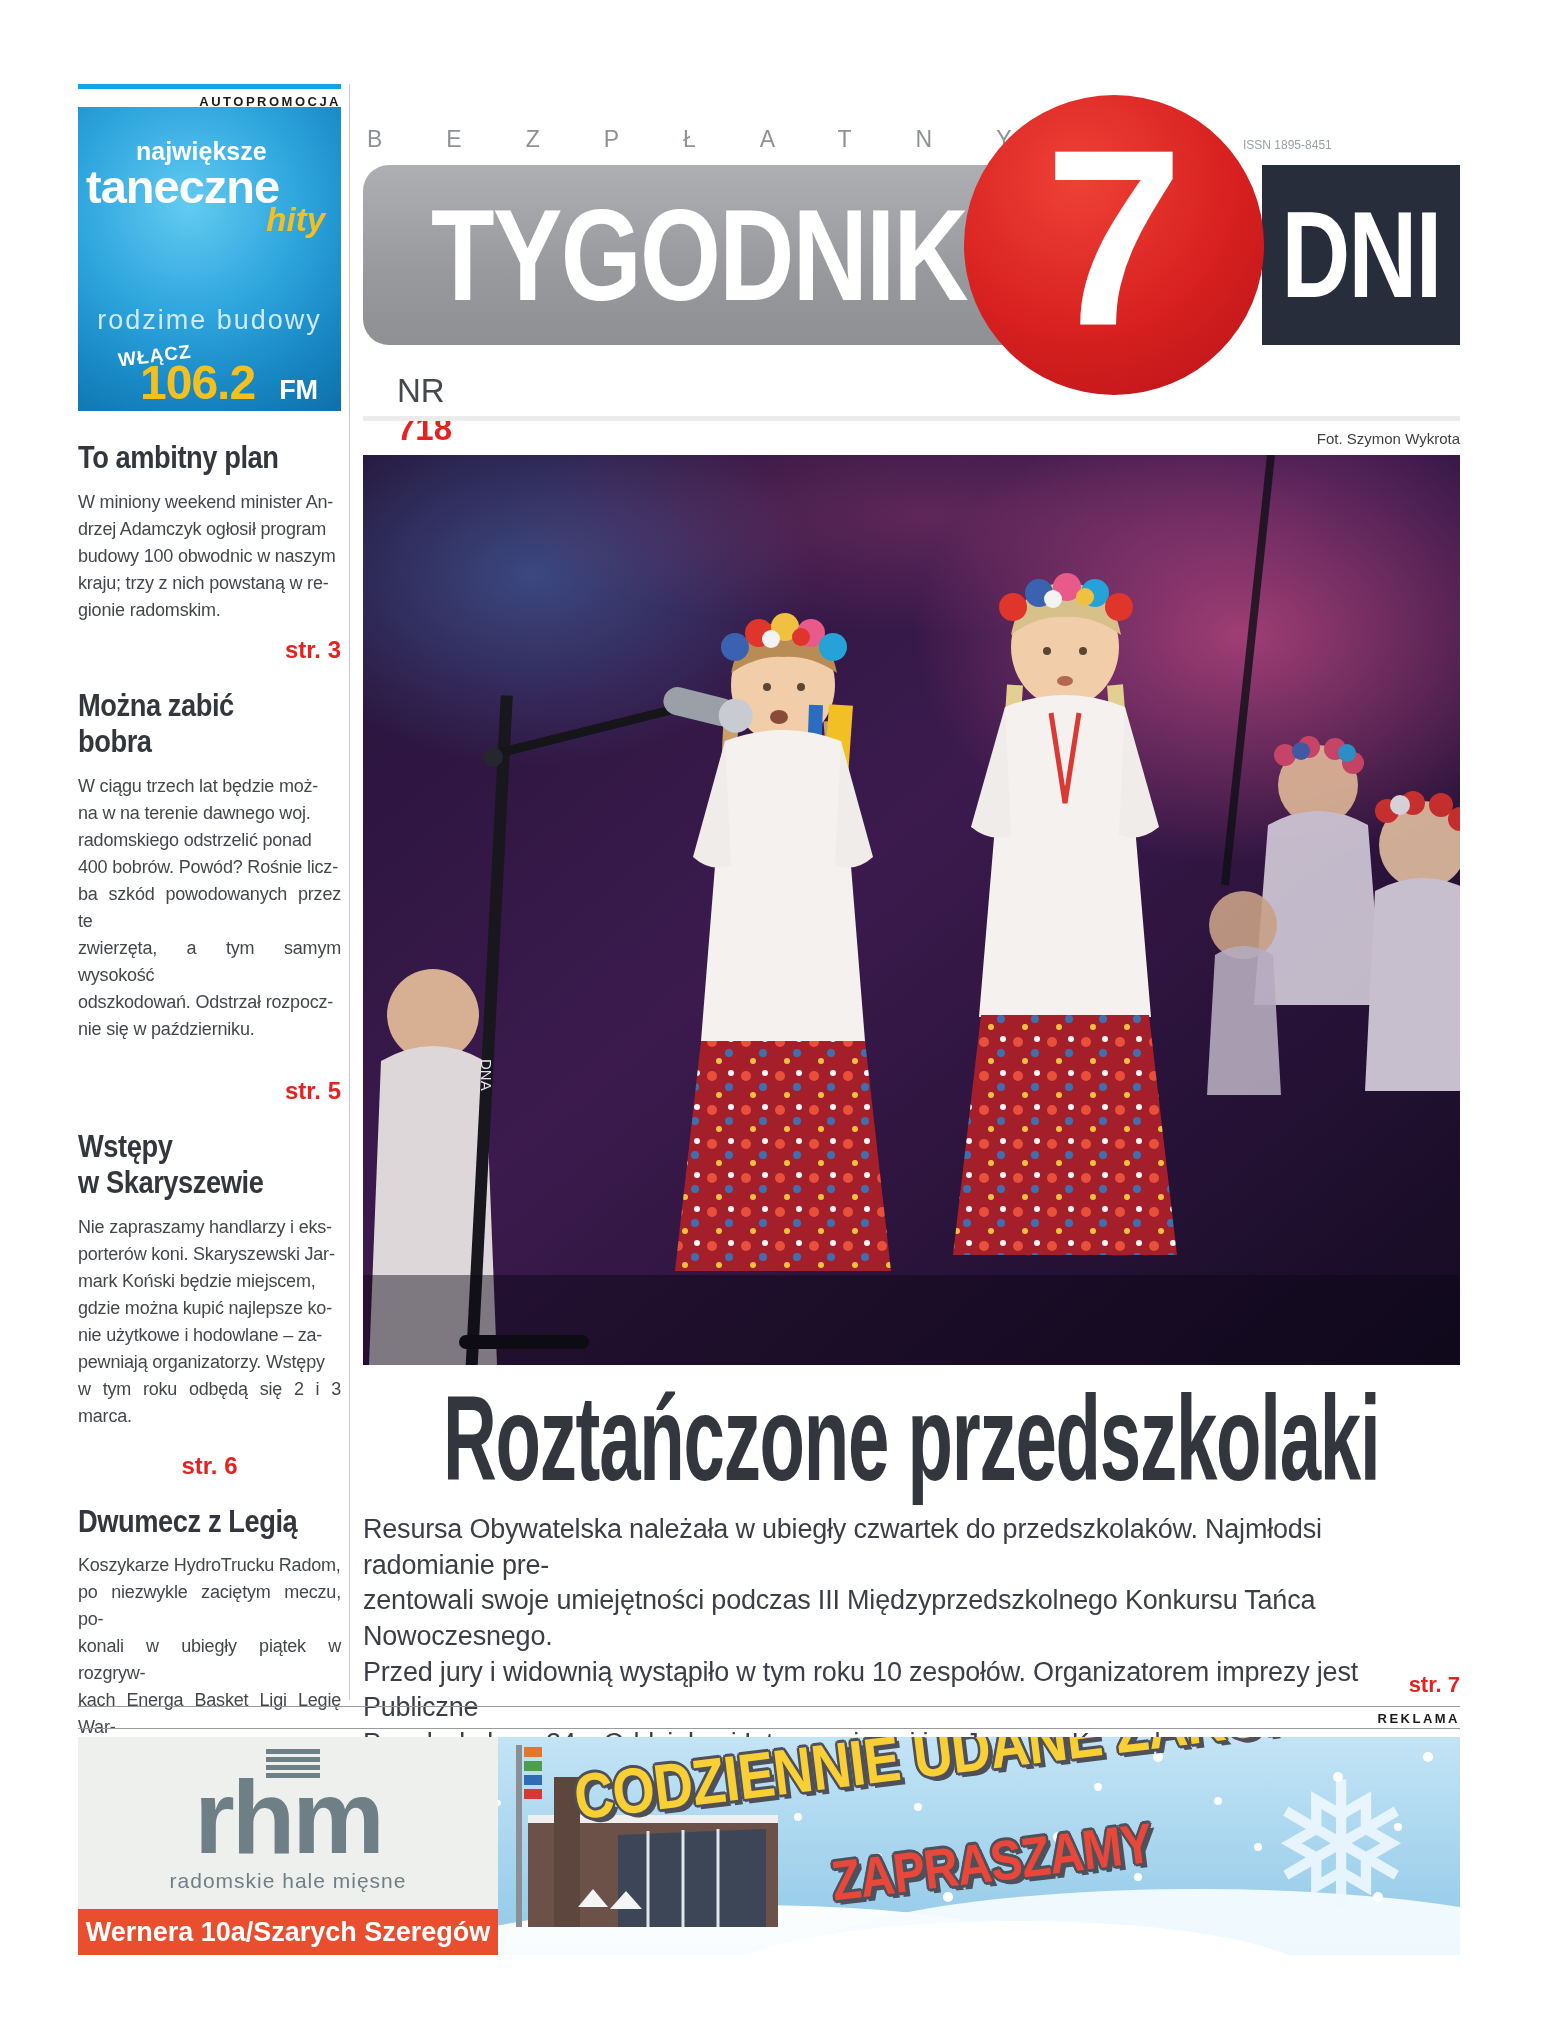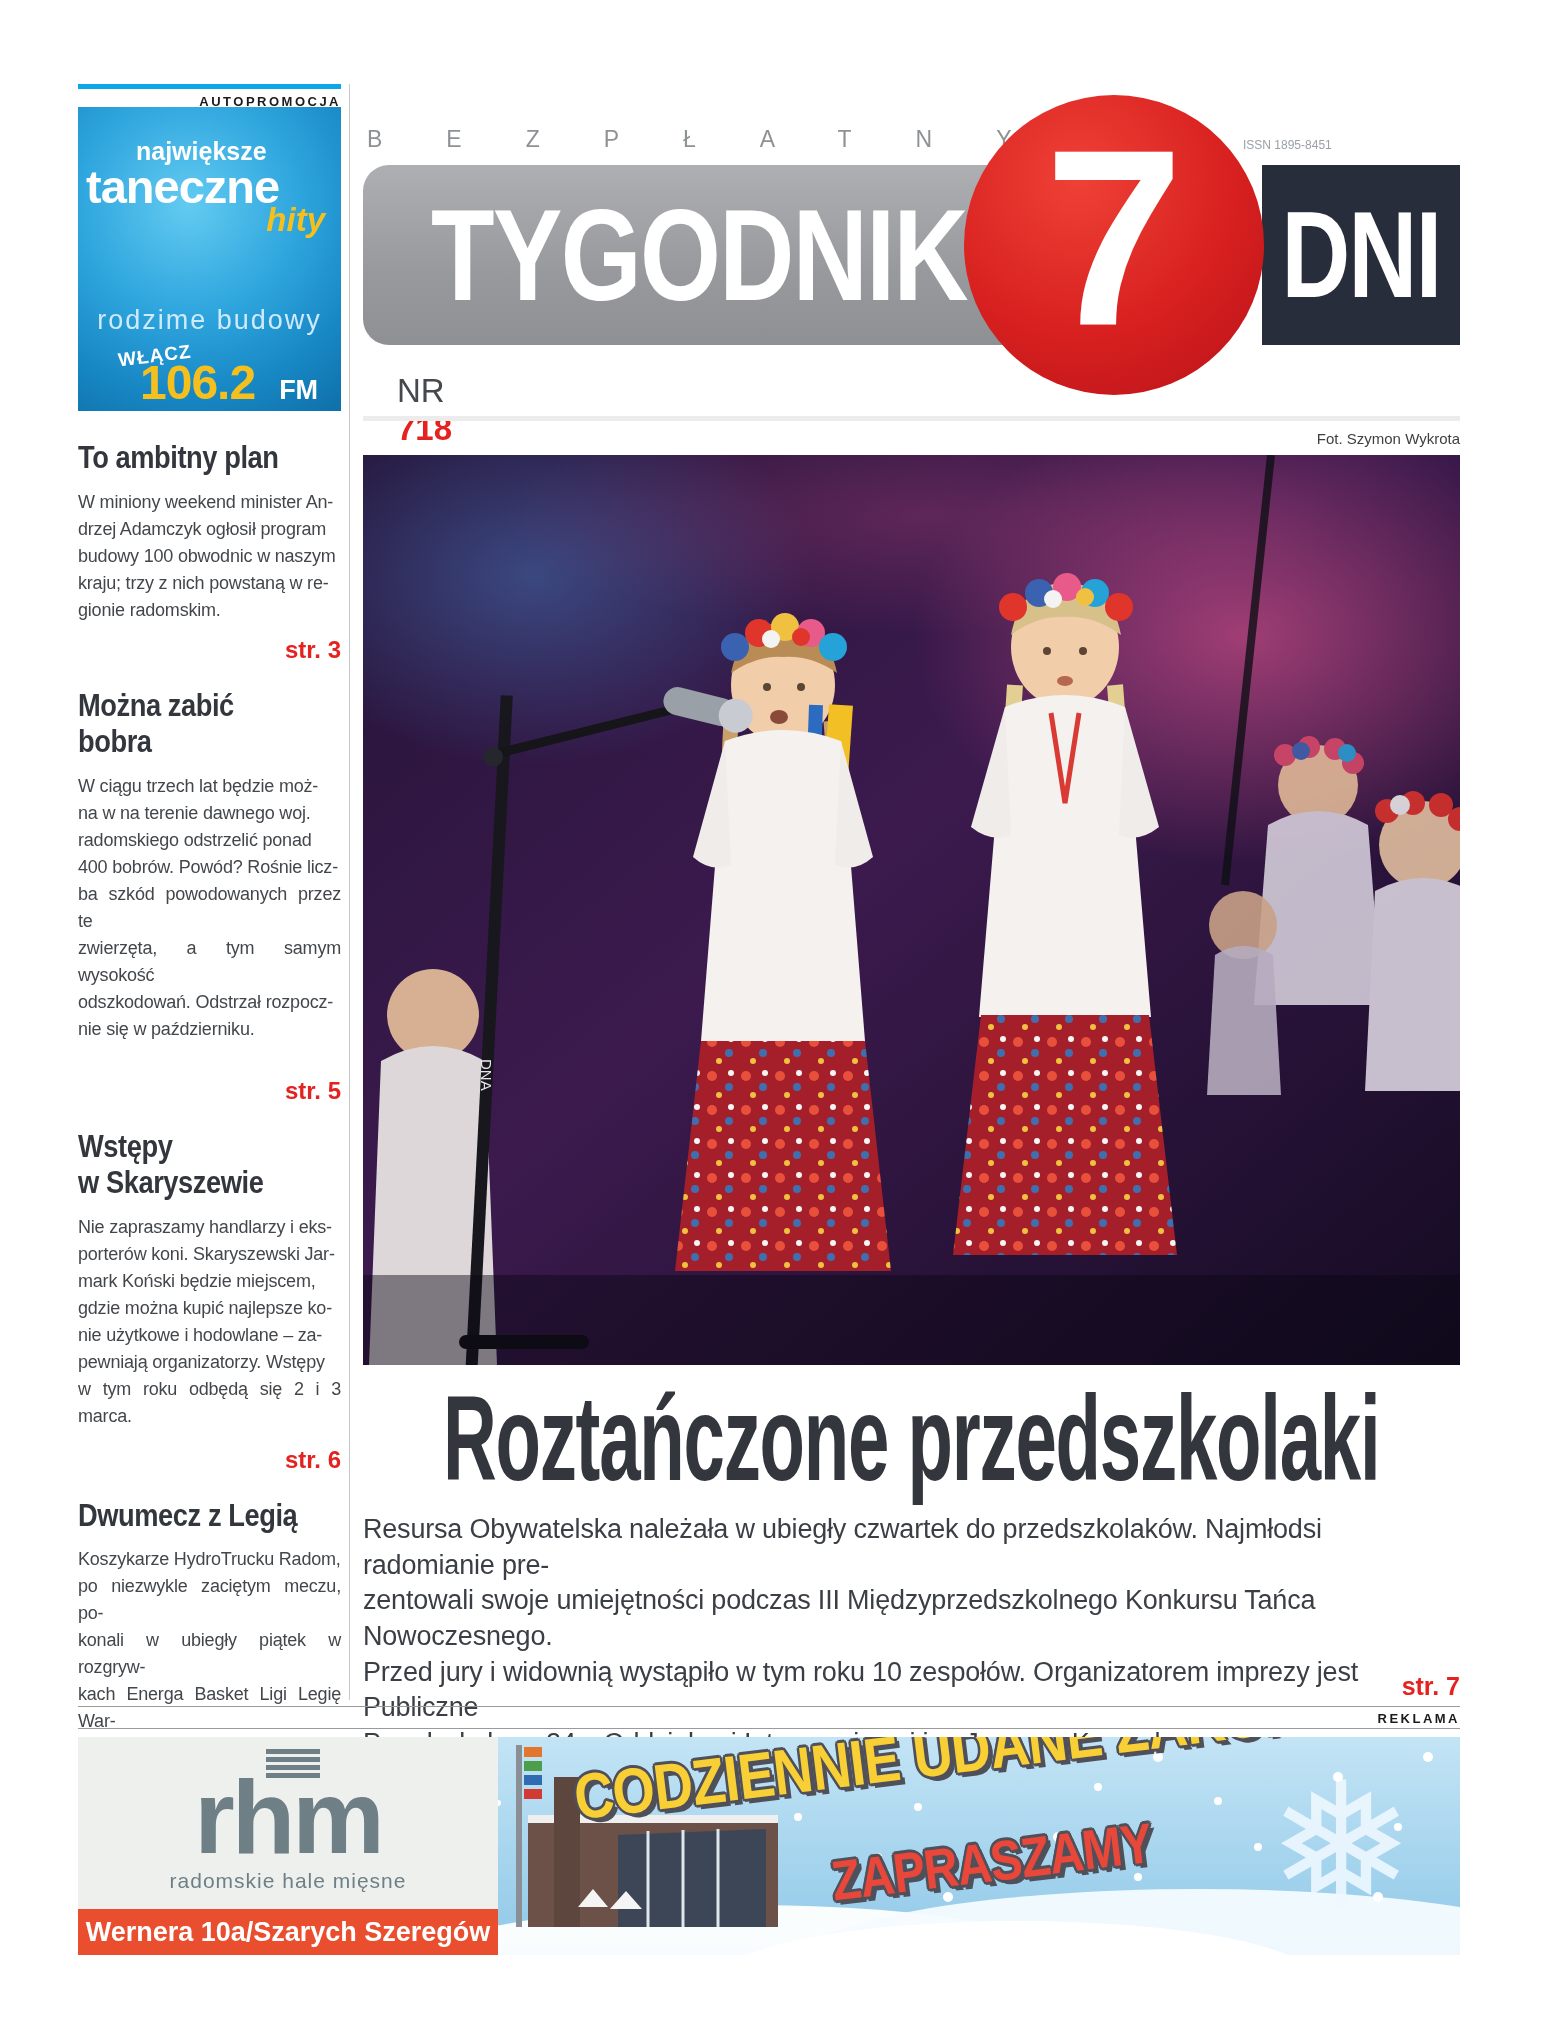--- a/index.html
+++ b/index.html
@@ -63,21 +63,21 @@
   .sb-ref{margin-top:12px;text-align:right;font-size:24px;font-weight:900;color:#e42320;}
 
   
   .photo-credit{left:363px;top:430px;width:1097px;text-align:right;font-size:15px;color:#3f3f3f;}
   .photo{left:363px;top:455px;width:1097px;height:910px;overflow:hidden;background:#1a1030;}
   .headline{left:363px;top:1378px;width:1097px;display:flex;justify-content:center;}
   .headline .h{font-size:120px;font-weight:900;color:#33373d;line-height:1.0;white-space:nowrap;
                transform:scaleX(0.62);letter-spacing:-2px;}
   .lead{left:363px;top:1512px;width:1097px;font-size:27px;line-height:1.32;color:#3b3f45;
         white-space:pre-line;letter-spacing:-0.2px;}
-  .main-ref{left:363px;top:1672px;width:1097px;text-align:right;font-size:25px;font-weight:900;color:#e42320;}
+  .main-ref{left:363px;top:1672px;width:1097px;text-align:right;font-size:22px;font-weight:900;color:#e42320;}
 
   
   .reklama{left:78px;top:1706px;width:1382px;border-top:1px solid #9a9a9a;border-bottom:1px solid #9a9a9a;
            padding:2px 0 1px;text-align:right;}
   .reklama span{font-size:13px;font-weight:bold;letter-spacing:2.5px;color:#1b1b1b;}
 
   
   .bottom-ad{left:78px;top:1737px;width:1382px;height:218px;display:flex;}
   .rhm{position:relative;width:420px;height:218px;background:#eef0ee;flex:none;}
   .rhm-logo{position:absolute;left:0;top:34px;width:420px;text-align:center;
@@ -171,21 +171,21 @@
         <article class="sb-article">
           <h2 class="sb-title">Wstępy
 w Skaryszewie</h2>
           <p class="sb-body">Nie zapraszamy handlarzy i eks-
 porterów koni. Skaryszewski Jar-
 mark Koński będzie miejscem,
 gdzie można kupić najlepsze ko-
 nie użytkowe i hodowlane – za-
 pewniają organizatorzy. Wstępy
 w tym roku odbędą się 2 i 3 marca.</p>
-          <div class="sb-ref" style="margin-top: 16px;">str. 6</div>
+          <div class="sb-ref" style="margin-top: 22px; text-align: center;">str. 6</div>
         </article>
         <article class="sb-article">
           <h2 class="sb-title">Dwumecz z Legią</h2>
           <p class="sb-body">Koszykarze HydroTrucku Radom,
 po niezwykle zaciętym meczu, po-
 konali w ubiegły piątek w rozgryw-
 kach Energa Basket Ligi Legię War-
 szawa. W czwartek w stolicy doszło
 do rewanżu, ale wtedy stawką
 meczu był awans do ćwierćfinału

